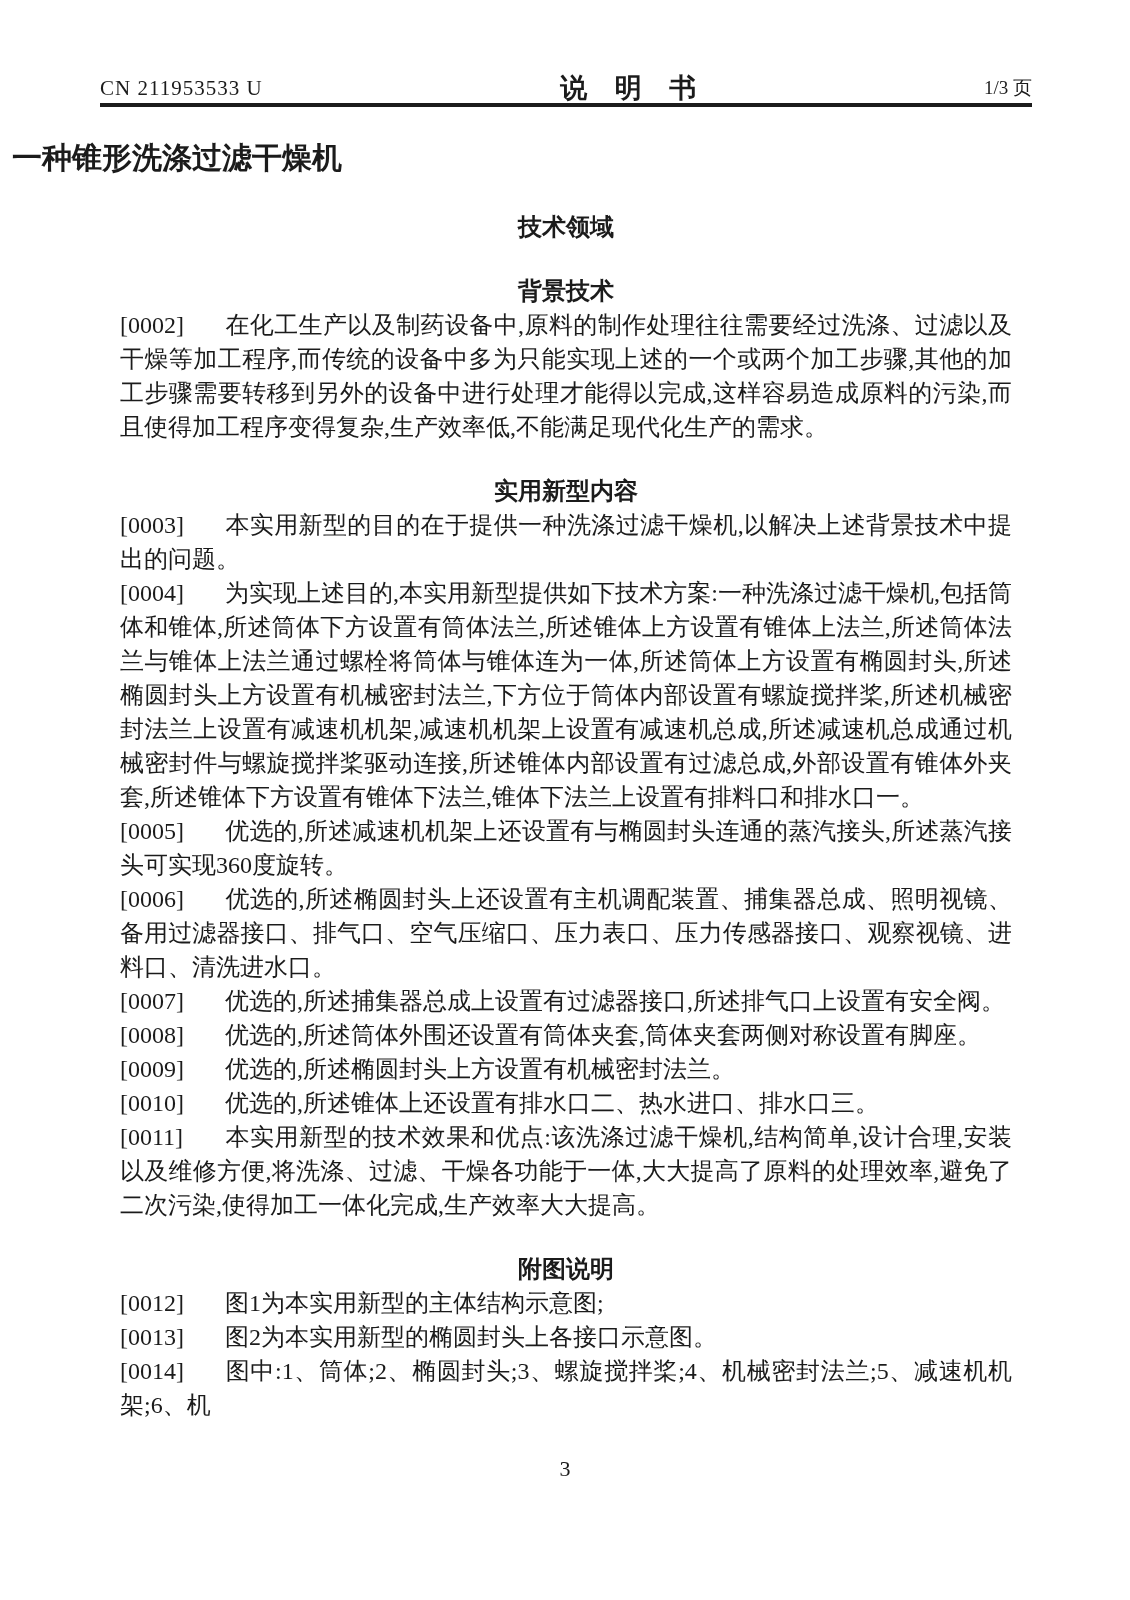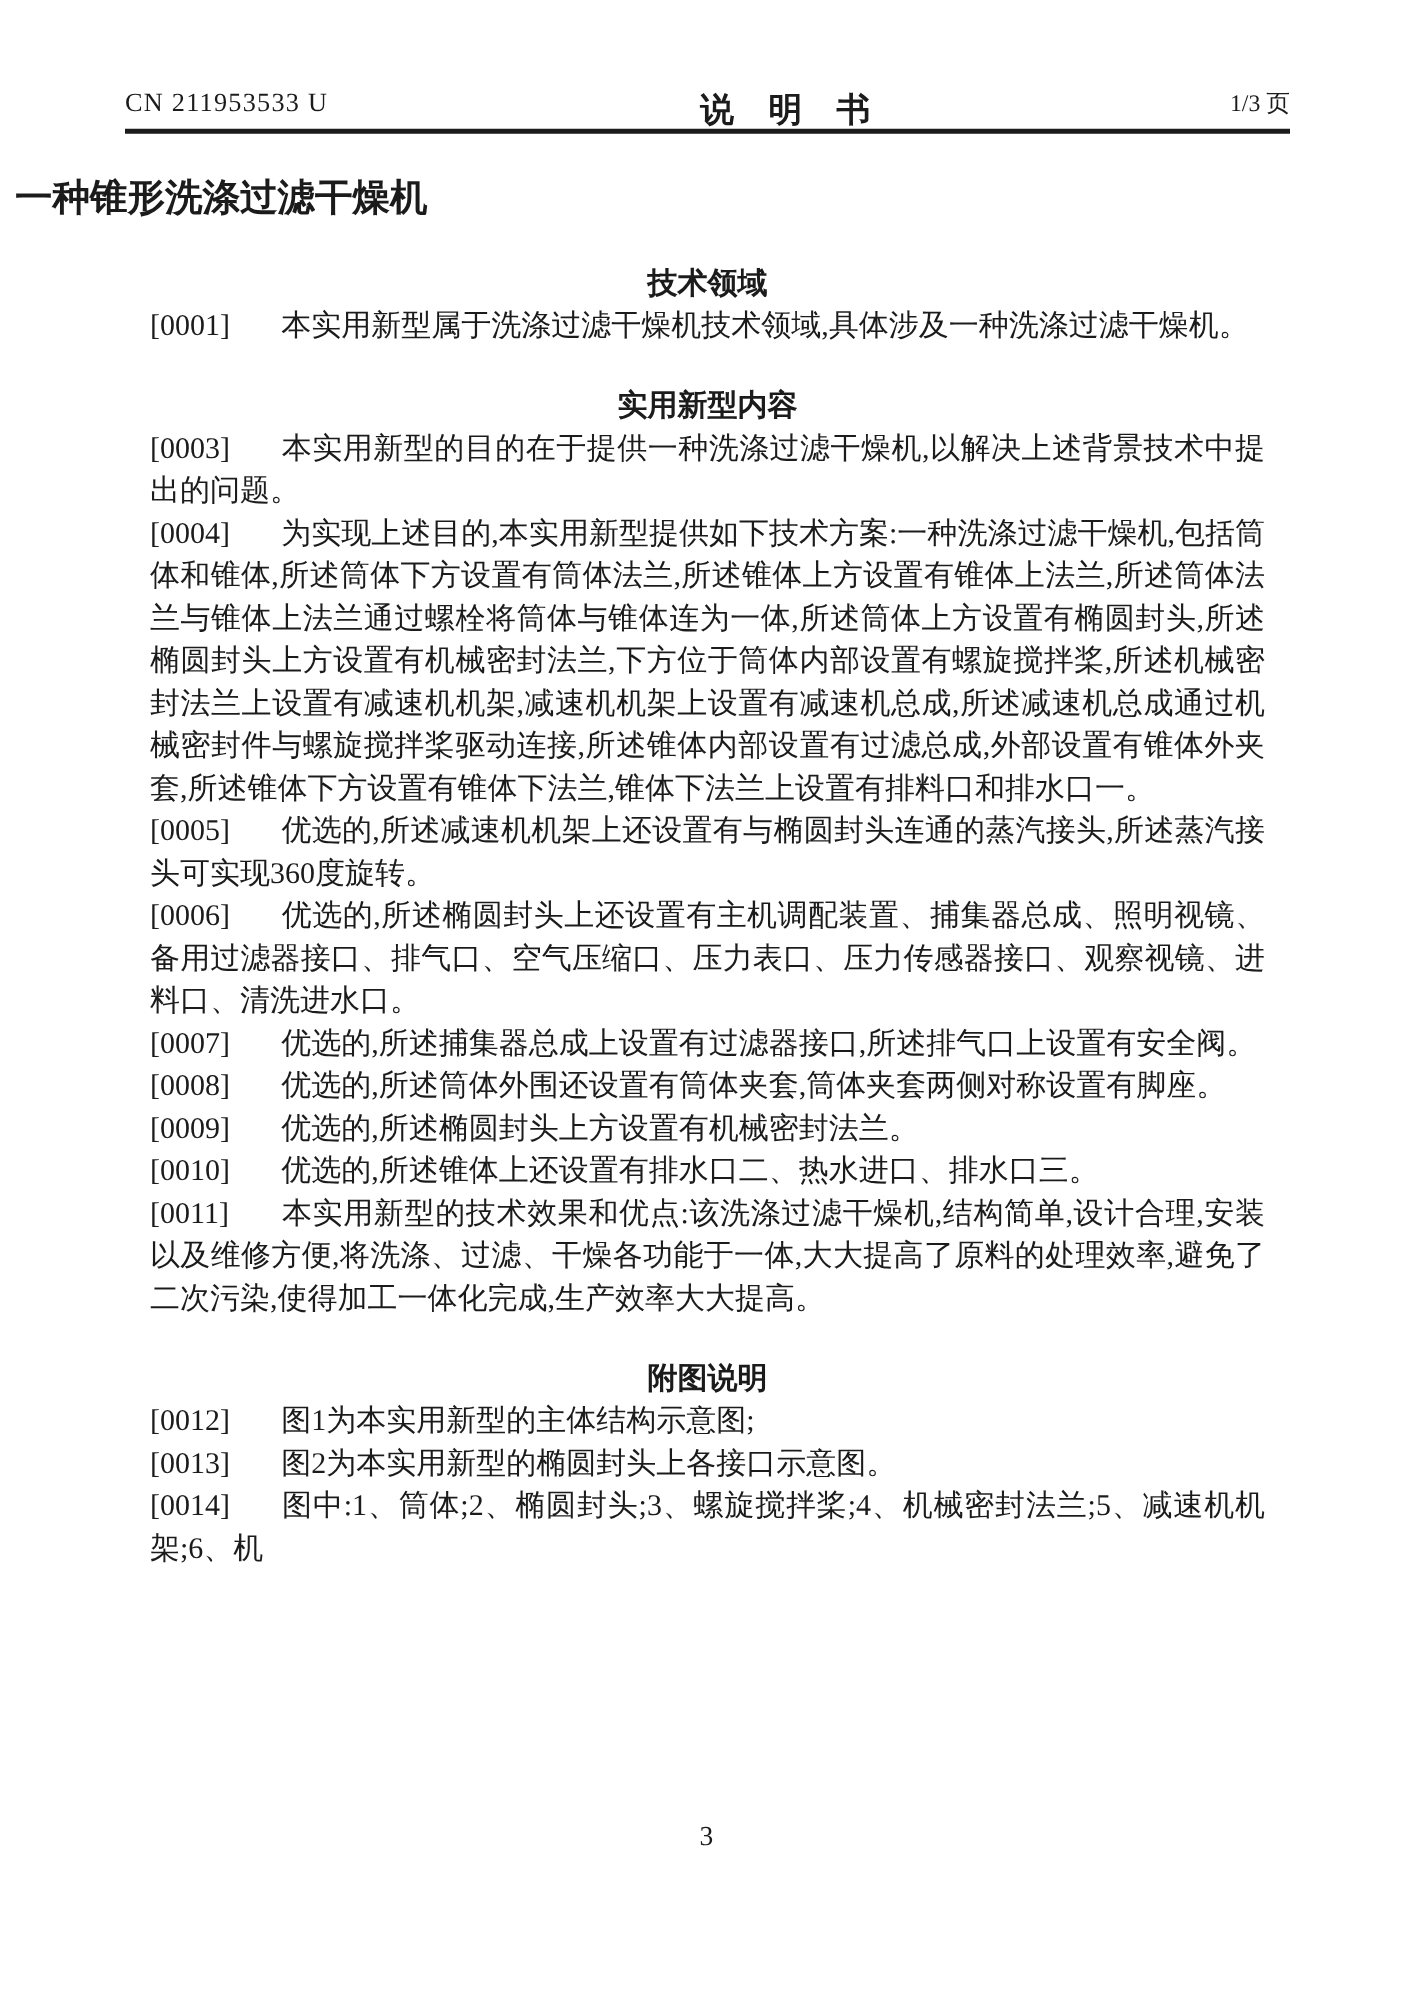--- a/index.html
+++ b/index.html
@@ -7,21 +7,21 @@
   body {
     width: 1130px; height: 1600px;
     position: relative;
     font-family: "Liberation Serif", "DejaVu Serif", serif;
     color: #1b1b1b;
     overflow: hidden;
   }
   .page-header {
     position: absolute;
     top: 70px; left: 100px; right: 98px;
-    display: flex; justify-content: space-between; align-items: flex-start;
+    display: flex; justify-content: space-between; align-items: center;
   }
   .patent-no { font-size: 21px; letter-spacing: 1px; }
   .doc-type {
     font-size: 27px; font-weight: bold; letter-spacing: 10px;
     font-family: "Liberation Sans", "DejaVu Sans", sans-serif;
     transform: translateX(10px);
   }
   .page-indicator { font-size: 19px; }
   .header-rule {
     position: absolute; top: 103px; left: 100px; right: 98px;
@@ -64,21 +64,24 @@
   <span class="page-indicator">1/3 页</span>
 </header>
 
 <div class="header-rule"></div>
 
 <h1 class="doc-title">一种锥形洗涤过滤干燥机</h1>
 
 <main class="content" id="content">
     <section>
       <h2 class="section-heading">技术领域</h2>
-      <p class="para"><span class="para-tag">[0001]</span><span>本实用新型属于洗涤过滤干燥机技术领域,具体涉及一种洗涤过滤干燥机。</span></p>
+    </section>
+    <section>
+      <h2 class="section-heading">背景技术</h2>
+      <p class="para"><span class="para-tag">[0002]</span><span>在化工生产以及制药设备中,原料的制作处理往往需要经过洗涤、过滤以及干燥等加工程序,而传统的设备中多为只能实现上述的一个或两个加工步骤,其他的加工步骤需要转移到另外的设备中进行处理才能得以完成,这样容易造成原料的污染,而且使得加工程序变得复杂,生产效率低,不能满足现代化生产的需求。</span></p>
     </section>
     <section>
       <h2 class="section-heading">实用新型内容</h2>
       <p class="para"><span class="para-tag">[0003]</span><span>本实用新型的目的在于提供一种洗涤过滤干燥机,以解决上述背景技术中提出的问题。</span></p>
       <p class="para"><span class="para-tag">[0004]</span><span>为实现上述目的,本实用新型提供如下技术方案:一种洗涤过滤干燥机,包括筒体和锥体,所述筒体下方设置有筒体法兰,所述锥体上方设置有锥体上法兰,所述筒体法兰与锥体上法兰通过螺栓将筒体与锥体连为一体,所述筒体上方设置有椭圆封头,所述椭圆封头上方设置有机械密封法兰,下方位于筒体内部设置有螺旋搅拌桨,所述机械密封法兰上设置有减速机机架,减速机机架上设置有减速机总成,所述减速机总成通过机械密封件与螺旋搅拌桨驱动连接,所述锥体内部设置有过滤总成,外部设置有锥体外夹套,所述锥体下方设置有锥体下法兰,锥体下法兰上设置有排料口和排水口一。</span></p>
       <p class="para"><span class="para-tag">[0005]</span><span>优选的,所述减速机机架上还设置有与椭圆封头连通的蒸汽接头,所述蒸汽接头可实现360度旋转。</span></p>
       <p class="para"><span class="para-tag">[0006]</span><span>优选的,所述椭圆封头上还设置有主机调配装置、捕集器总成、照明视镜、备用过滤器接口、排气口、空气压缩口、压力表口、压力传感器接口、观察视镜、进料口、清洗进水口。</span></p>
       <p class="para"><span class="para-tag">[0007]</span><span>优选的,所述捕集器总成上设置有过滤器接口,所述排气口上设置有安全阀。</span></p>
       <p class="para"><span class="para-tag">[0008]</span><span>优选的,所述筒体外围还设置有筒体夹套,筒体夹套两侧对称设置有脚座。</span></p>
       <p class="para"><span class="para-tag">[0009]</span><span>优选的,所述椭圆封头上方设置有机械密封法兰。</span></p>

